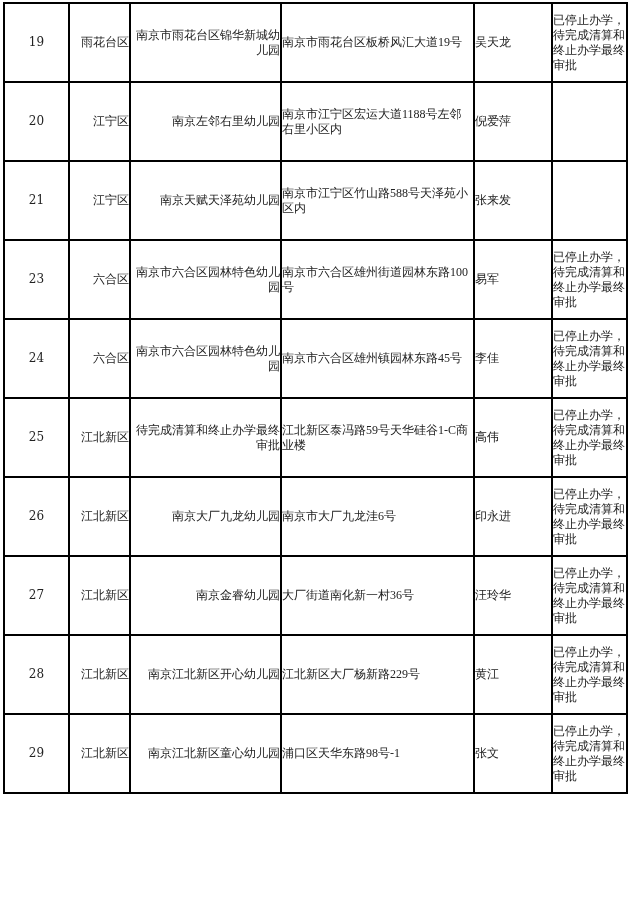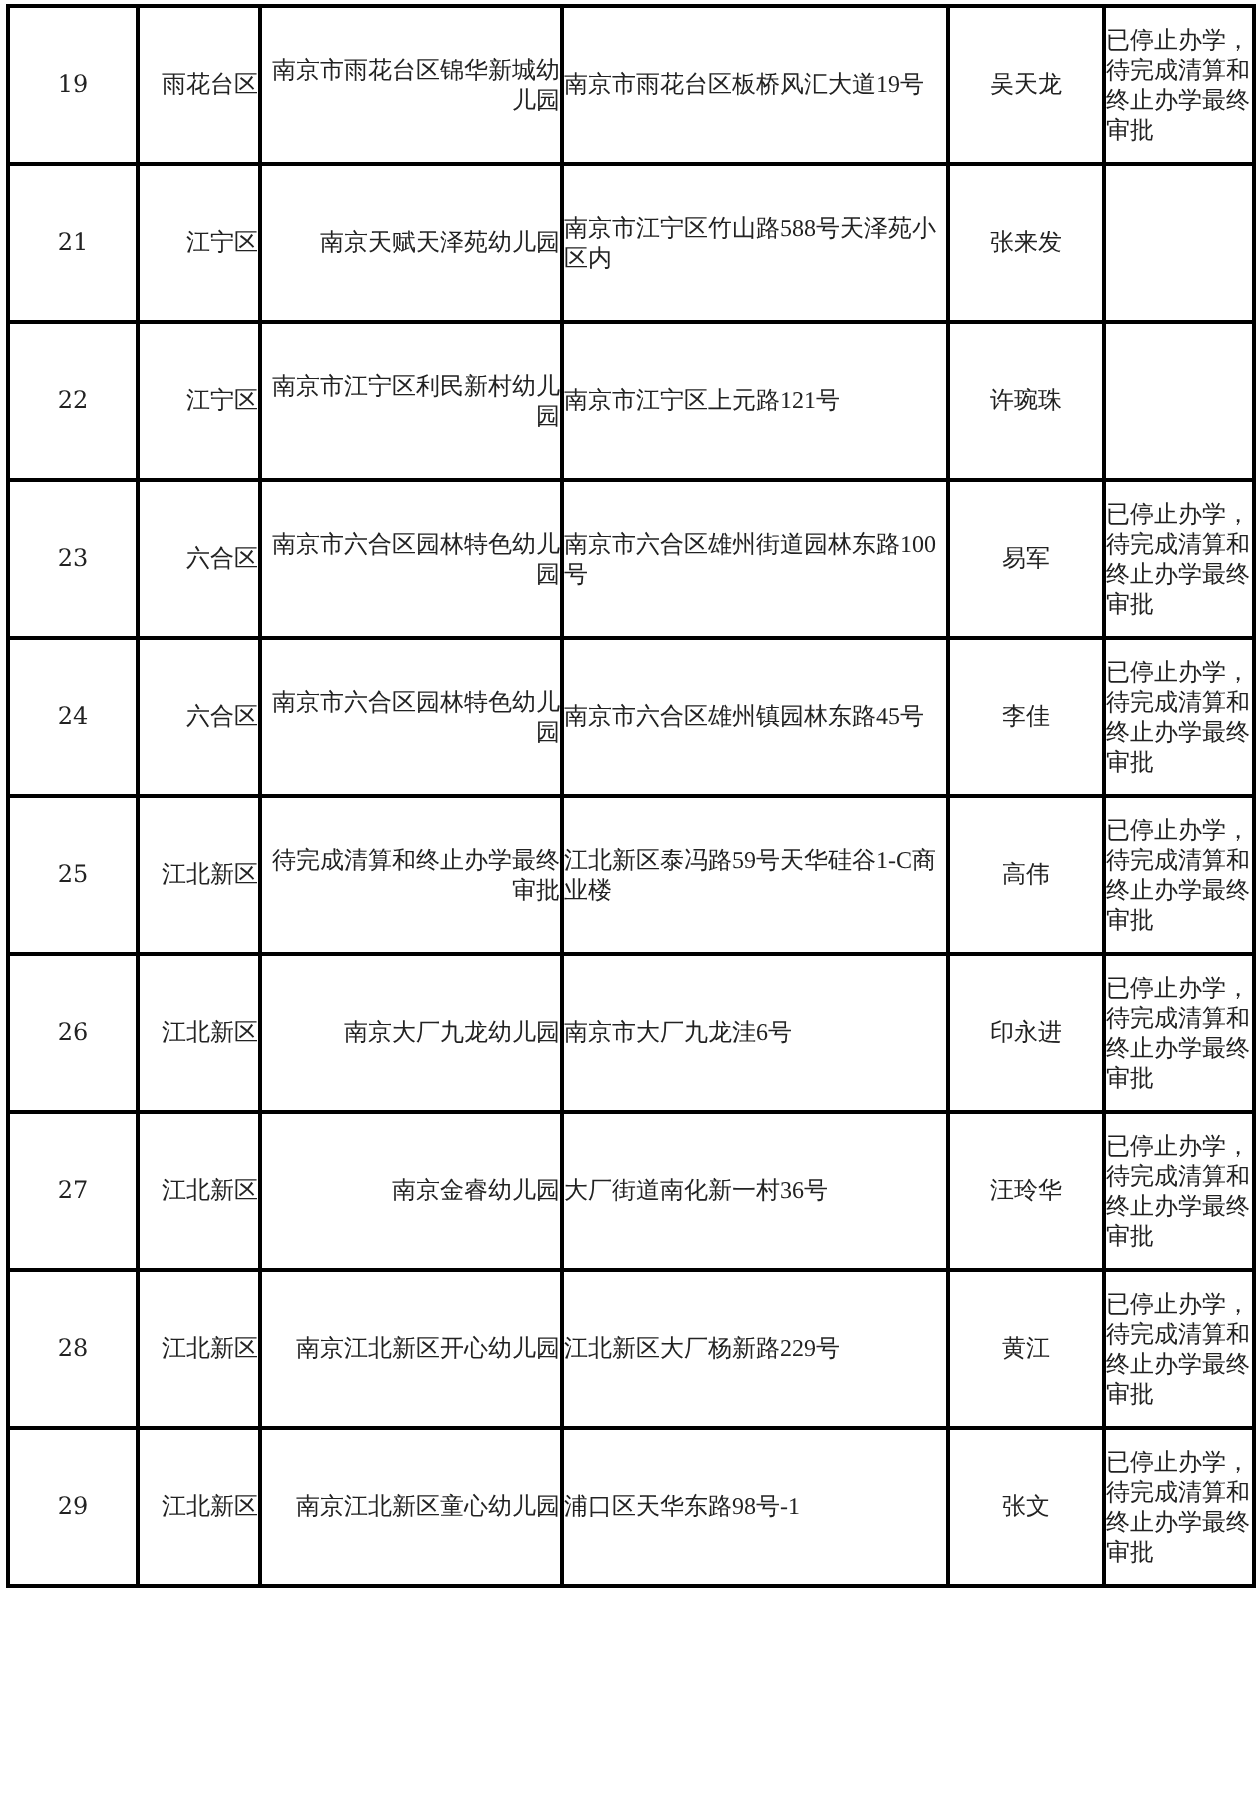--- a/index.html
+++ b/index.html
@@ -29,21 +29,21 @@
       padding: 0;
       font-size: 12px;
       line-height: 15px;
       vertical-align: middle;
       overflow: hidden;
     }
     td.c-no { text-align: center; }
     td.c-dist { text-align: right; }
     td.c-name { text-align: right; padding-left: 2px; padding-right: 4px; font-family: Liberation Serif, serif; }
     td.c-addr { text-align: left; padding-left: 2px; padding-right: 4px; font-family: Liberation Serif, serif; }
-    td.c-person { text-align: center; }
+    td.c-person { }
     td.c-note {
       text-align: left;
       padding-left: 2px;
       padding-right: 2px;
       vertical-align: top;
       font-size: 11.5px;
       line-height: 15px;
       padding-top: 1px;
     }
     col.w1 { width: 65px; }
@@ -68,33 +68,33 @@
   <tbody id="tbody">
     <tr>
         <td class="c-no">19</td>
         <td class="c-dist">雨花台区</td>
         <td class="c-name">南京市雨花台区锦华新城幼儿园</td>
         <td class="c-addr">南京市雨花台区板桥风汇大道19号</td>
         <td class="c-person">吴天龙</td>
         <td class="c-note">已停止办学，待完成清算和终止办学最终审批</td>
       </tr>
     <tr>
+        <td class="c-no">20</td>
+        <td class="c-dist">江宁区</td>
+        <td class="c-name">南京左邻右里幼儿园</td>
+        <td class="c-addr">南京市江宁区宏运大道1188号左邻右里小区内</td>
+        <td class="c-person">倪爱萍</td>
+        <td class="c-note"></td>
+      </tr>
+    <tr>
         <td class="c-no">21</td>
         <td class="c-dist">江宁区</td>
         <td class="c-name">南京天赋天泽苑幼儿园</td>
         <td class="c-addr">南京市江宁区竹山路588号天泽苑小区内</td>
         <td class="c-person">张来发</td>
-        <td class="c-note"></td>
-      </tr>
-    <tr>
-        <td class="c-no">22</td>
-        <td class="c-dist">江宁区</td>
-        <td class="c-name">南京市江宁区利民新村幼儿园</td>
-        <td class="c-addr">南京市江宁区上元路121号</td>
-        <td class="c-person">许琬珠</td>
         <td class="c-note"></td>
       </tr>
     <tr>
         <td class="c-no">23</td>
         <td class="c-dist">六合区</td>
         <td class="c-name">南京市六合区园林特色幼儿园</td>
         <td class="c-addr">南京市六合区雄州街道园林东路100号</td>
         <td class="c-person">易军</td>
         <td class="c-note">已停止办学，待完成清算和终止办学最终审批</td>
       </tr>

